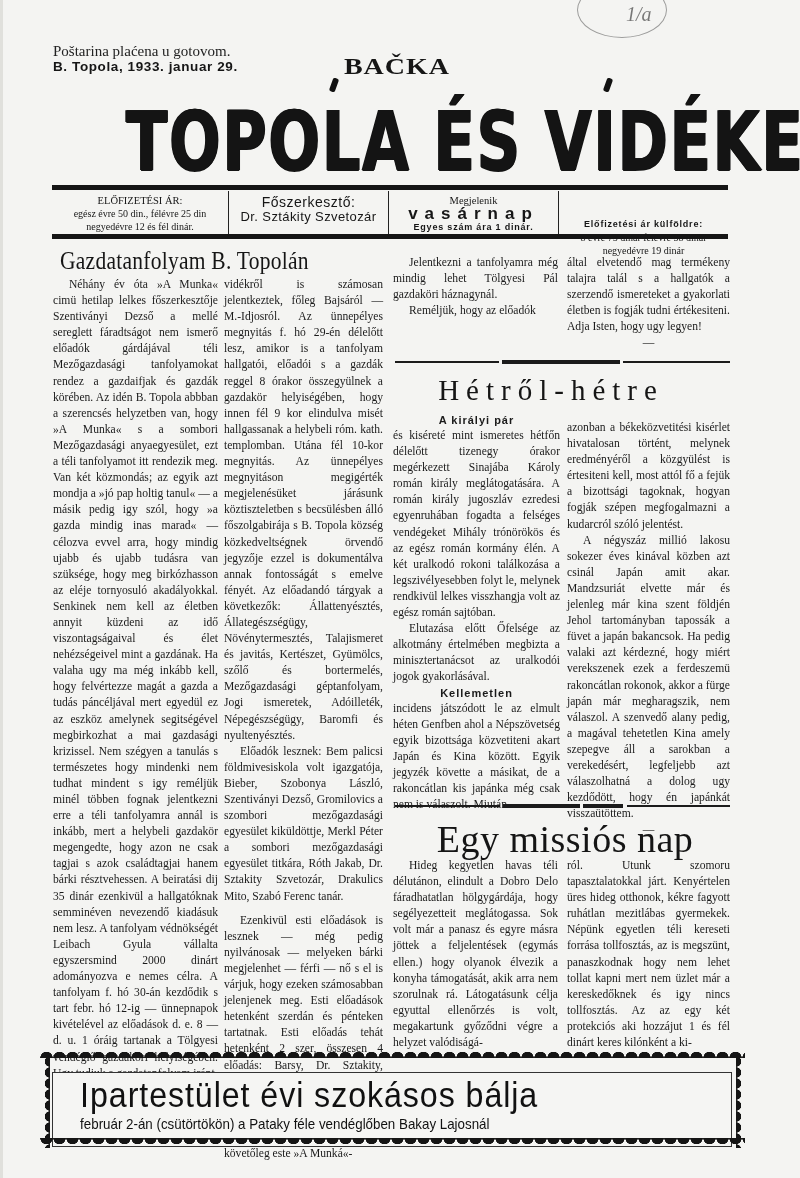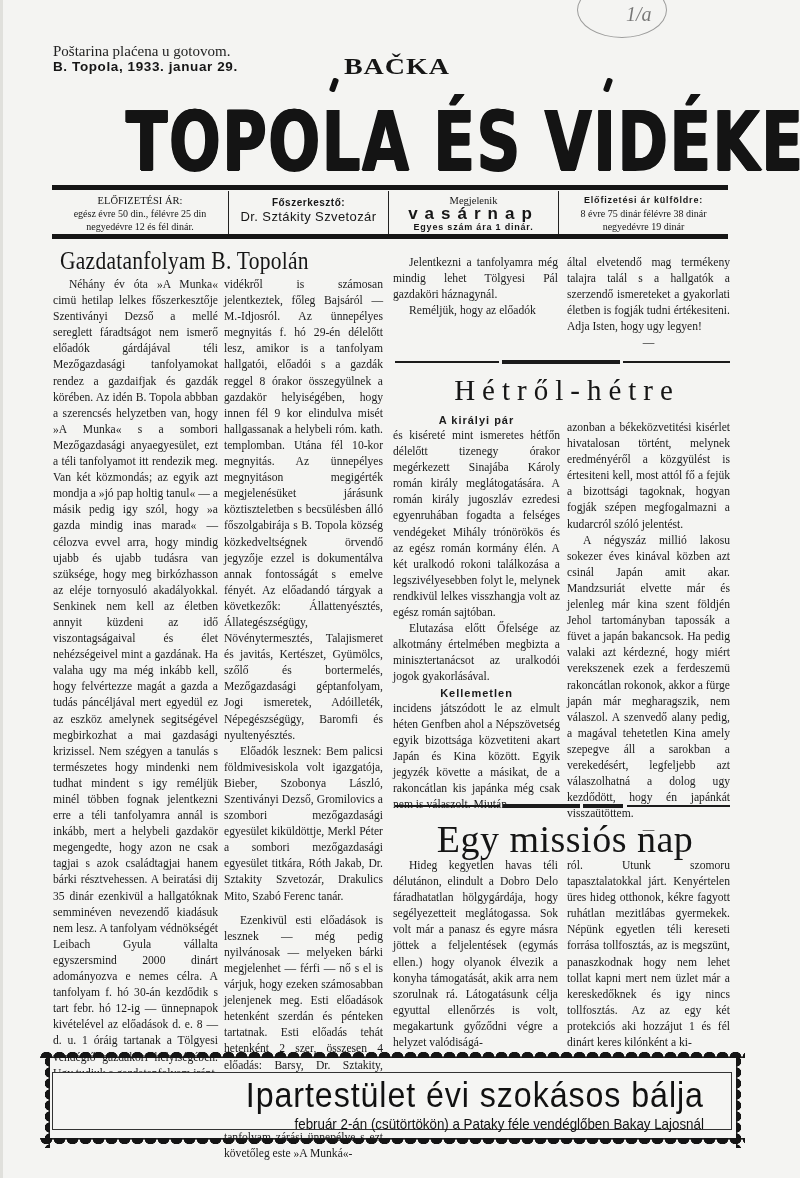--- a/index.html
+++ b/index.html
@@ -33,31 +33,31 @@
     transform: scaleX(0.78) scaleY(1.05); transform-origin: center top; white-space: nowrap;
     text-shadow: 1px 0 #141414, -1px 0 #141414, 0 1px #141414; }
 
   
   .rule-thick { position: absolute; height: 5px; background: #151515; }
   .info-bar { position: absolute; left: 52px; top: 191px; width: 676px; height: 43px; display: flex; }
   .info-cell { text-align: center; font-size: 10.5px; line-height: 13px; padding-top: 3px; }
   .info-cell.c1 { width: 177px; border-right: 1.5px solid #222; }
   .info-cell.c2 { width: 160px; border-right: 1.5px solid #222; }
   .info-cell.c3 { width: 170px; border-right: 1.5px solid #222; }
-  .info-cell.c4 { width: 169px; }
+  .info-cell.c4 { width: 169px; margin-top: 24px; }
   .info-cell .label { font-size: 10.5px; }
   .info-cell .bold-sans { font-family: "Liberation Sans", sans-serif; font-weight: bold; font-size: 9px; letter-spacing: 0.8px; }
   .info-cell .editor { font-family: "Liberation Sans", sans-serif; font-size: 13px; line-height: 16px; letter-spacing: 0.4px; }
   .info-cell .day { font-family: "Liberation Sans", sans-serif; font-weight: bold; font-size: 17px; letter-spacing: 7px; line-height: 14px; }
   .info-cell .small { font-size: 10px; }
 
   
   .head { position: absolute; font-family: "Liberation Serif", serif; color: #151515; white-space: nowrap; }
   .head.h1 { left: 60px; top: 247px; width: 320px; font-size: 25px; letter-spacing: 0.3px; transform: scaleX(0.86); transform-origin: left top; }
-  .head.h2 { left: 387px; top: 374px; width: 360px; text-align: center; font-size: 29px; letter-spacing: 7px; }
+  .head.h2 { left: 371px; top: 374px; width: 360px; text-align: center; font-size: 29px; letter-spacing: 7px; }
   .head.h3 { left: 385px; top: 817px; width: 360px; text-align: center; font-size: 38px; letter-spacing: 0.5px; }
 
   
   .col { position: absolute; font-size: 11.6px; line-height: 16.1px; text-align: justify; color: #1a1a1a; hyphens: manual; }
   .col p { text-indent: 16px; }
   .col p.noindent { text-indent: 0; }
   .col .subhead { text-align: center; font-family: "Liberation Sans", sans-serif; font-weight: bold; font-size: 11px; letter-spacing: 1px; text-indent: 0; line-height: 15px; }
   .col .end-dash { text-align: center; text-indent: 0; }
 
   .c-a1 { left: 53px; top: 277px; width: 165px; }
@@ -75,21 +75,21 @@
   .divider.thin { height: 2px; }
 
   
   .scallop { position: absolute; height: 12px;
     background: radial-gradient(circle at 50% 100%, #151515 6px, transparent 6.5px) 0 0 / 13px 12px repeat-x; }
   .scallop.bottom { background: radial-gradient(circle at 50% 0%, #151515 6px, transparent 6.5px) 0 0 / 13px 12px repeat-x; }
   .scallop-v { position: absolute; width: 10px;
     background: radial-gradient(circle at 100% 50%, #151515 5px, transparent 5.5px) 0 0 / 10px 11px repeat-y; }
   .scallop-v.right { background: radial-gradient(circle at 0% 50%, #151515 5px, transparent 5.5px) 0 0 / 10px 11px repeat-y; }
 
-  .ad { position: absolute; left: 52px; top: 1072px; width: 680px; height: 58px; border: 1px solid #333; text-align: right; background: #f5f5f3; }
+  .ad { position: absolute; left: 52px; top: 1072px; width: 680px; height: 75px; border: 1px solid #333; text-align: left; background: #f5f5f3; }
   .ad .title { font-family: "Liberation Sans", sans-serif; font-size: 35px; line-height: 40px; letter-spacing: 1px; color: #111; transform: scaleX(0.92); white-space: nowrap; margin-top: 2px; }
   .ad .sub { font-family: "Liberation Sans", sans-serif; font-size: 14.5px; line-height: 18px; color: #111; transform: scaleX(0.92); white-space: nowrap; }
 
   .edge-left { position: absolute; left: 0; top: 0; width: 3px; height: 1178px; background: #e0e0dc; }
 </style>
 </head>
 <body>
 
 <div class="page">
   <div class="edge-left"></div>
@@ -112,21 +112,21 @@
   <div class="masthead">TOPOLA ÉS VIDÉKE</div>
 
   <div class="rule-thick" style="left:52px; top:185px; width:676px;"></div>
   <div class="info-bar">
     <div class="info-cell c1">
       <div class="label">ELŐFIZETÉSI ÁR:</div>
       <div class="small">egész évre 50 din., félévre 25 din</div>
       <div class="small">negyedévre 12 és fél dinár.</div>
     </div>
     <div class="info-cell c2">
-      <div class="bold-sans" style="font-weight:bold;font-size:10px;letter-spacing:0.5px;padding-top:2px;">Főszerkesztő:</div>
+      <div class="bold-sans" style="font-weight:normal;font-size:14px;letter-spacing:0.5px;padding-top:2px;">Főszerkesztő:</div>
       <div class="editor">Dr. Sztákity Szvetozár</div>
     </div>
     <div class="info-cell c3">
       <div class="label">Megjelenik</div>
       <div class="day">vasárnap</div>
       <div class="bold-sans">Egyes szám ára 1 dinár.</div>
     </div>
     <div class="info-cell c4">
       <div class="bold-sans">Előfizetési ár külföldre:</div>
       <div class="small">8 évre 75 dinár félévre 38 dinár</div>

